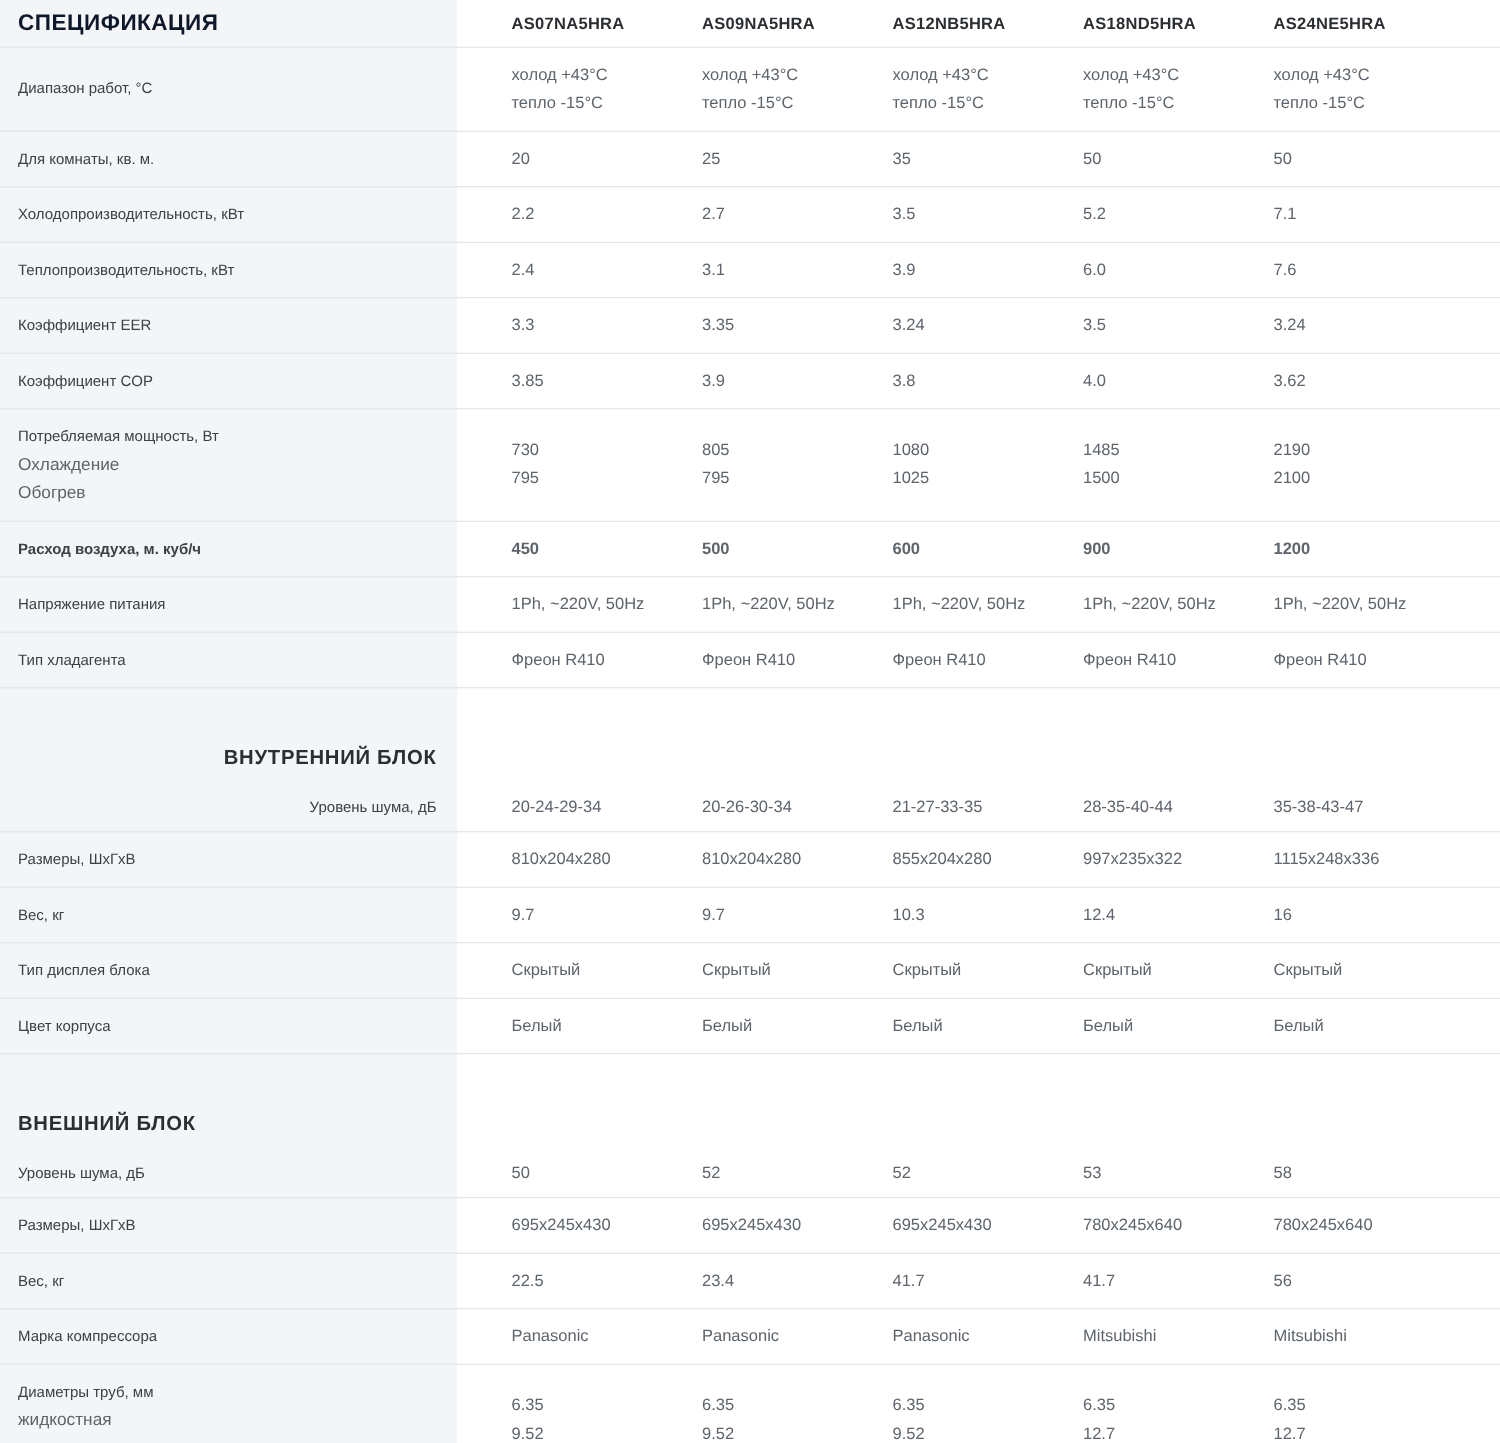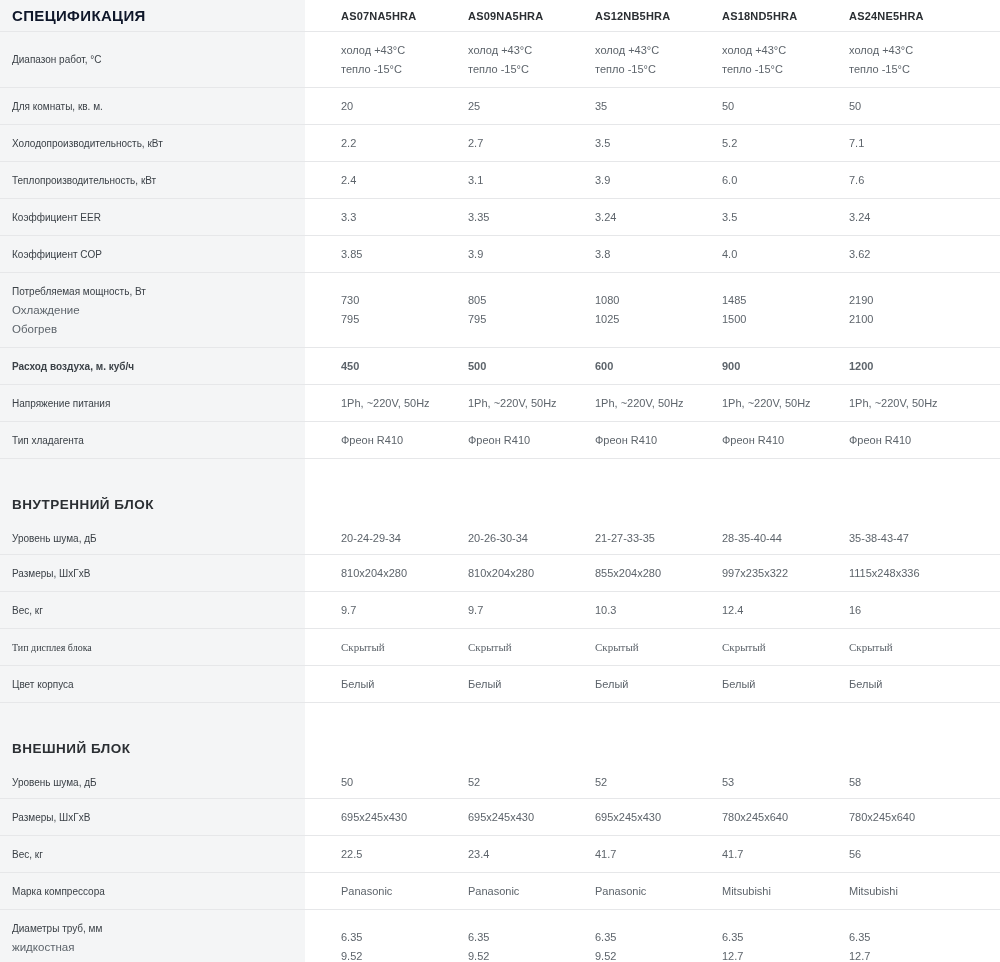--- a/index.html
+++ b/index.html
@@ -365,21 +365,21 @@
           </div>
           <div class="val-cell">
             <span class="val-main">Фреон R410</span>
           </div>
           <div class="val-cell">
             <span class="val-main">Фреон R410</span>
           </div>
         </div>
       </div>
       <div class="row" style="min-height: 37px;">
-        <div class="label-cell" style="padding-top: 6px; padding-bottom: 6px;">
+        <div class="label-cell" style="padding-top: 6px; padding-bottom: 6px; text-align: right;">
           <div class="spacer-top"></div>
           <span class="section-title">ВНУТРЕННИЙ БЛОК</span>
           <div class="sec-gap"></div>
           <span class="label-main">Уровень шума, дБ</span>
         </div>
         <div class="values">
           <div class="val-cell">
             <div class="spacer-top"></div>
             <div style="height: 34px;"></div>
             <span class="val-main">20-24-29-34</span>
@@ -443,21 +443,21 @@
             <span class="val-main">10.3</span>
           </div>
           <div class="val-cell">
             <span class="val-main">12.4</span>
           </div>
           <div class="val-cell">
             <span class="val-main">16</span>
           </div>
         </div>
       </div>
-      <div class="row" style="min-height: 37px; font-family: Liberation Serif, serif;">
+      <div class="row" style="min-height: 37px;">
         <div class="label-cell" style="padding-top: 6px; padding-bottom: 6px;">
           <span class="label-main">Тип дисплея блока</span>
         </div>
         <div class="values">
           <div class="val-cell">
             <span class="val-main">Скрытый</span>
           </div>
           <div class="val-cell">
             <span class="val-main">Скрытый</span>
           </div>

